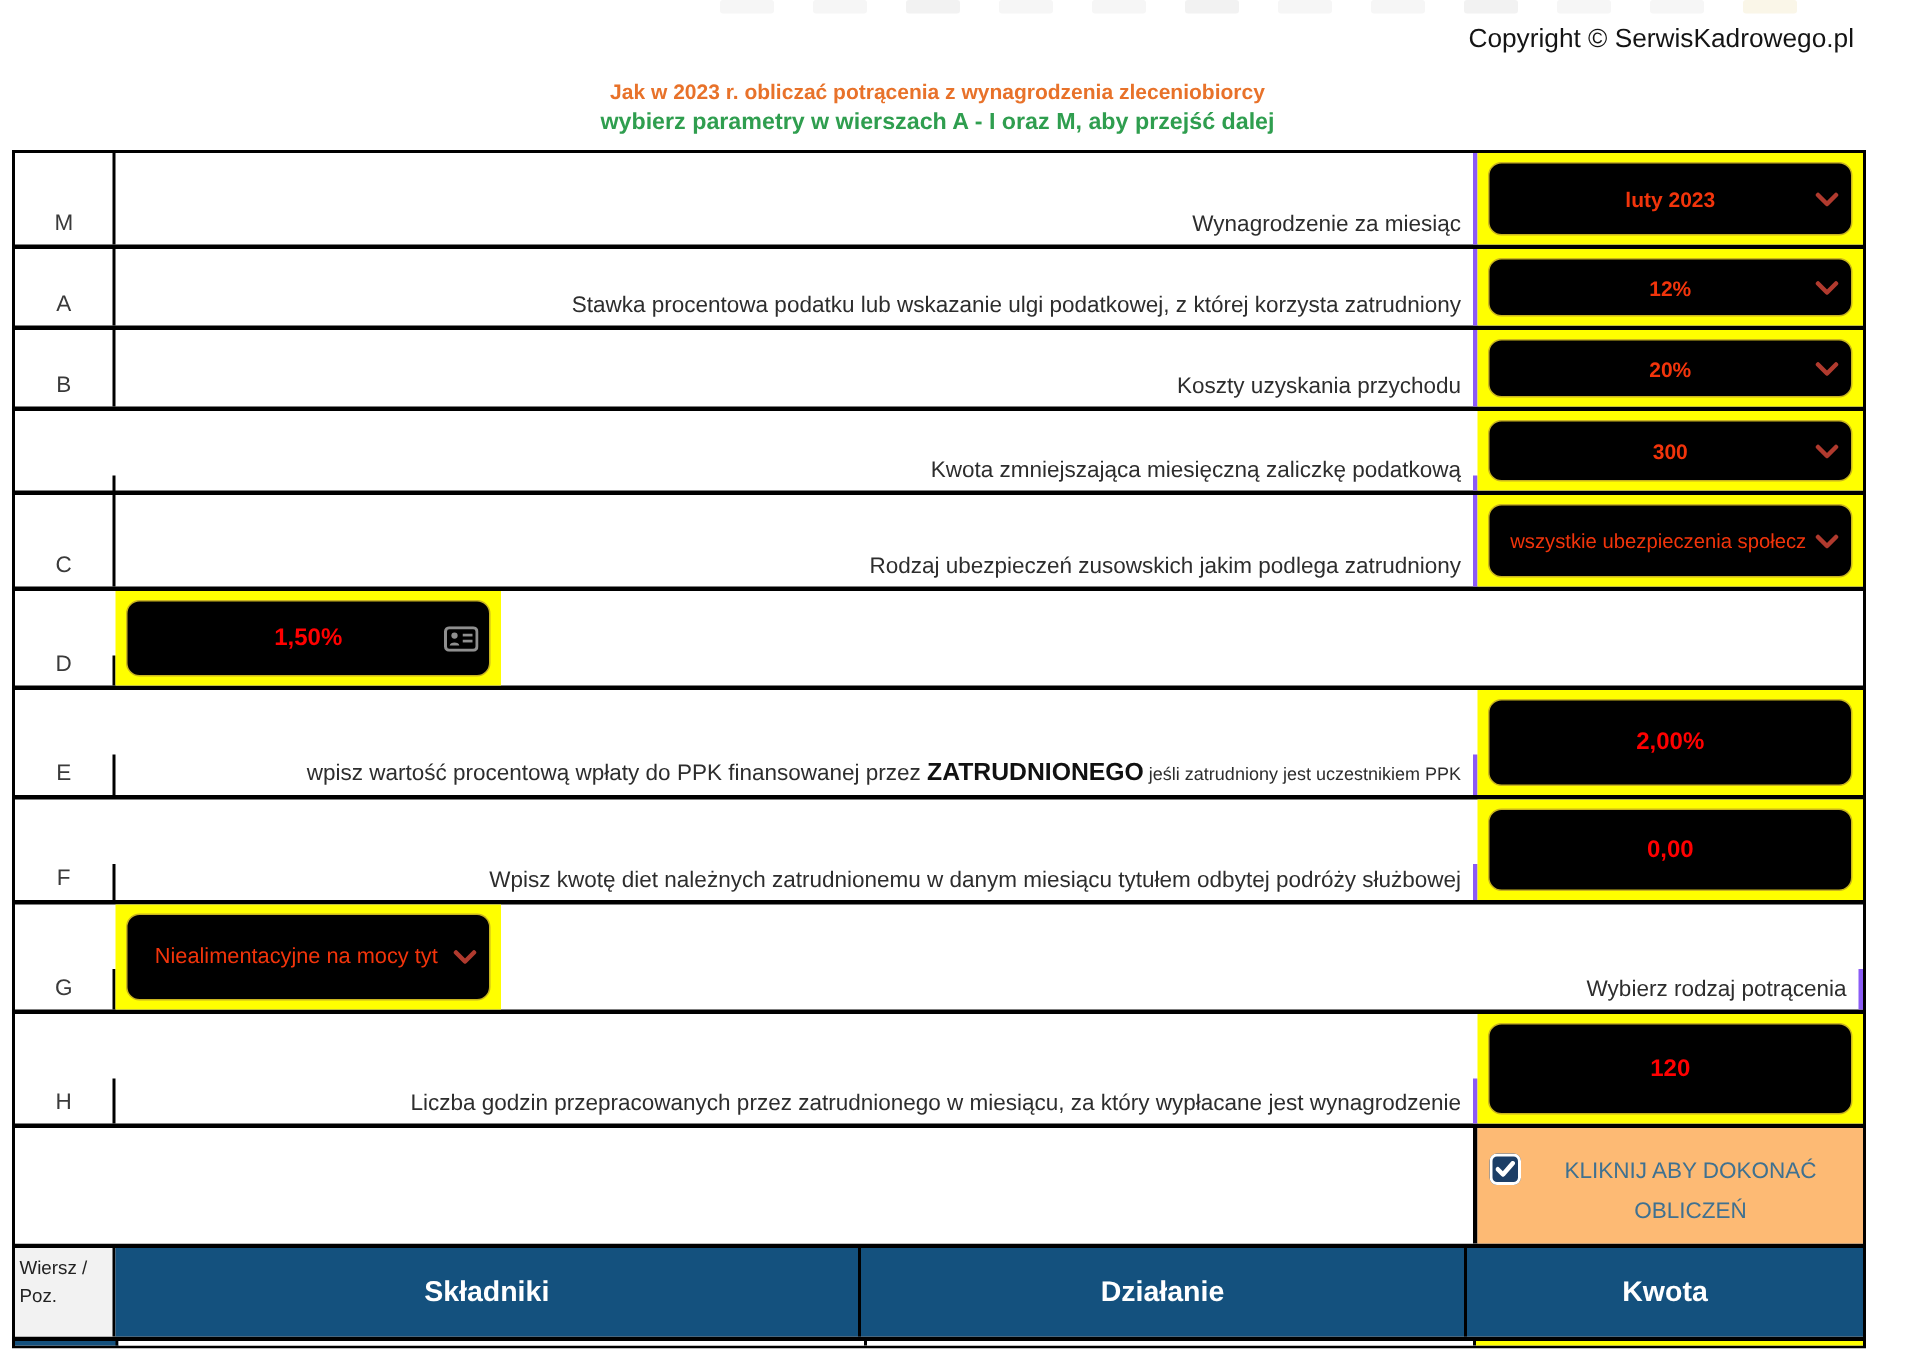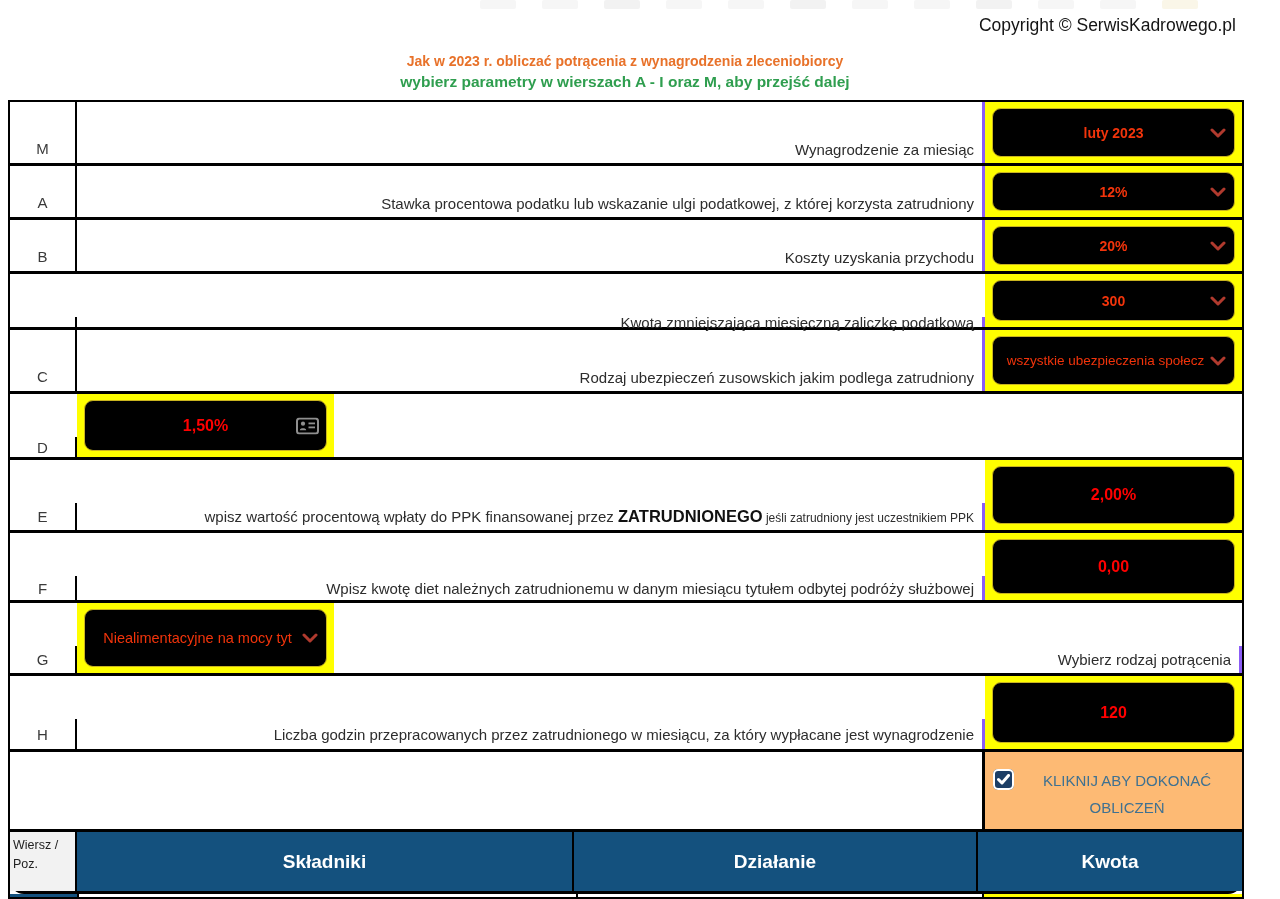--- a/index.html
+++ b/index.html
@@ -28,29 +28,29 @@
   .cell.label{
     width:67px;border-right:2px solid #000;display:flex;justify-content:center;
     color:#3a3a3a;font-size:15px;padding:6px 2px;
   }
   .cell.desc{
     flex:1;border-right:3px solid #8b5cf6;display:flex;flex-direction:row;
     justify-content:flex-end;padding:5px 8px;color:#2d2d2d;font-size:15px;text-align:right;
   }
   .cell.desc .desc-inner{width:100%;}
   .v-bottom .cell.label,.v-bottom .cell.desc{align-items:flex-end;}
-  .v-center .cell.label,.v-center .cell.desc{align-items:center;margin-top:43px;}
+  .v-center .cell.label,.v-center .cell.desc{align-items:flex-end;margin-top:43px;}
   .cell.value{
     width:257px;background:#ffff00;display:flex;align-items:center;justify-content:center;
     padding:7px;
   }
   
   .h-m{height:64px;} .h-a{height:54px;} .h-b{height:54px;} .h-k{height:56px;}
   .h-c{height:64px;} .h-d{height:66px;} .h-e{height:73px;} .h-f{height:70px;}
-  .h-g{height:73px;} .h-h{height:76px;} .h-x{height:80px;} .h-hdr{height:62px;border-radius:14px;} .h-p{height:12px;}
+  .h-g{height:73px;} .h-h{height:76px;} .h-x{height:80px;} .h-hdr{height:62px;} .h-p{height:12px;}
 
   .control-select,.control-input{
     position:relative;width:100%;height:100%;min-height:32px;
     border:1px solid #c9b41f;border-radius:9px;background:#000000;
     display:flex;align-items:center;justify-content:center;
     color:#f2340b;font-weight:bold;font-size:14px;cursor:pointer;
   }
   .control-input{color:#ff0000;font-size:16px;}
   .control-select.small-text{font-weight:normal;font-size:13.5px;}
   .control-select.mid-text{font-weight:normal;font-size:14.5px;}

